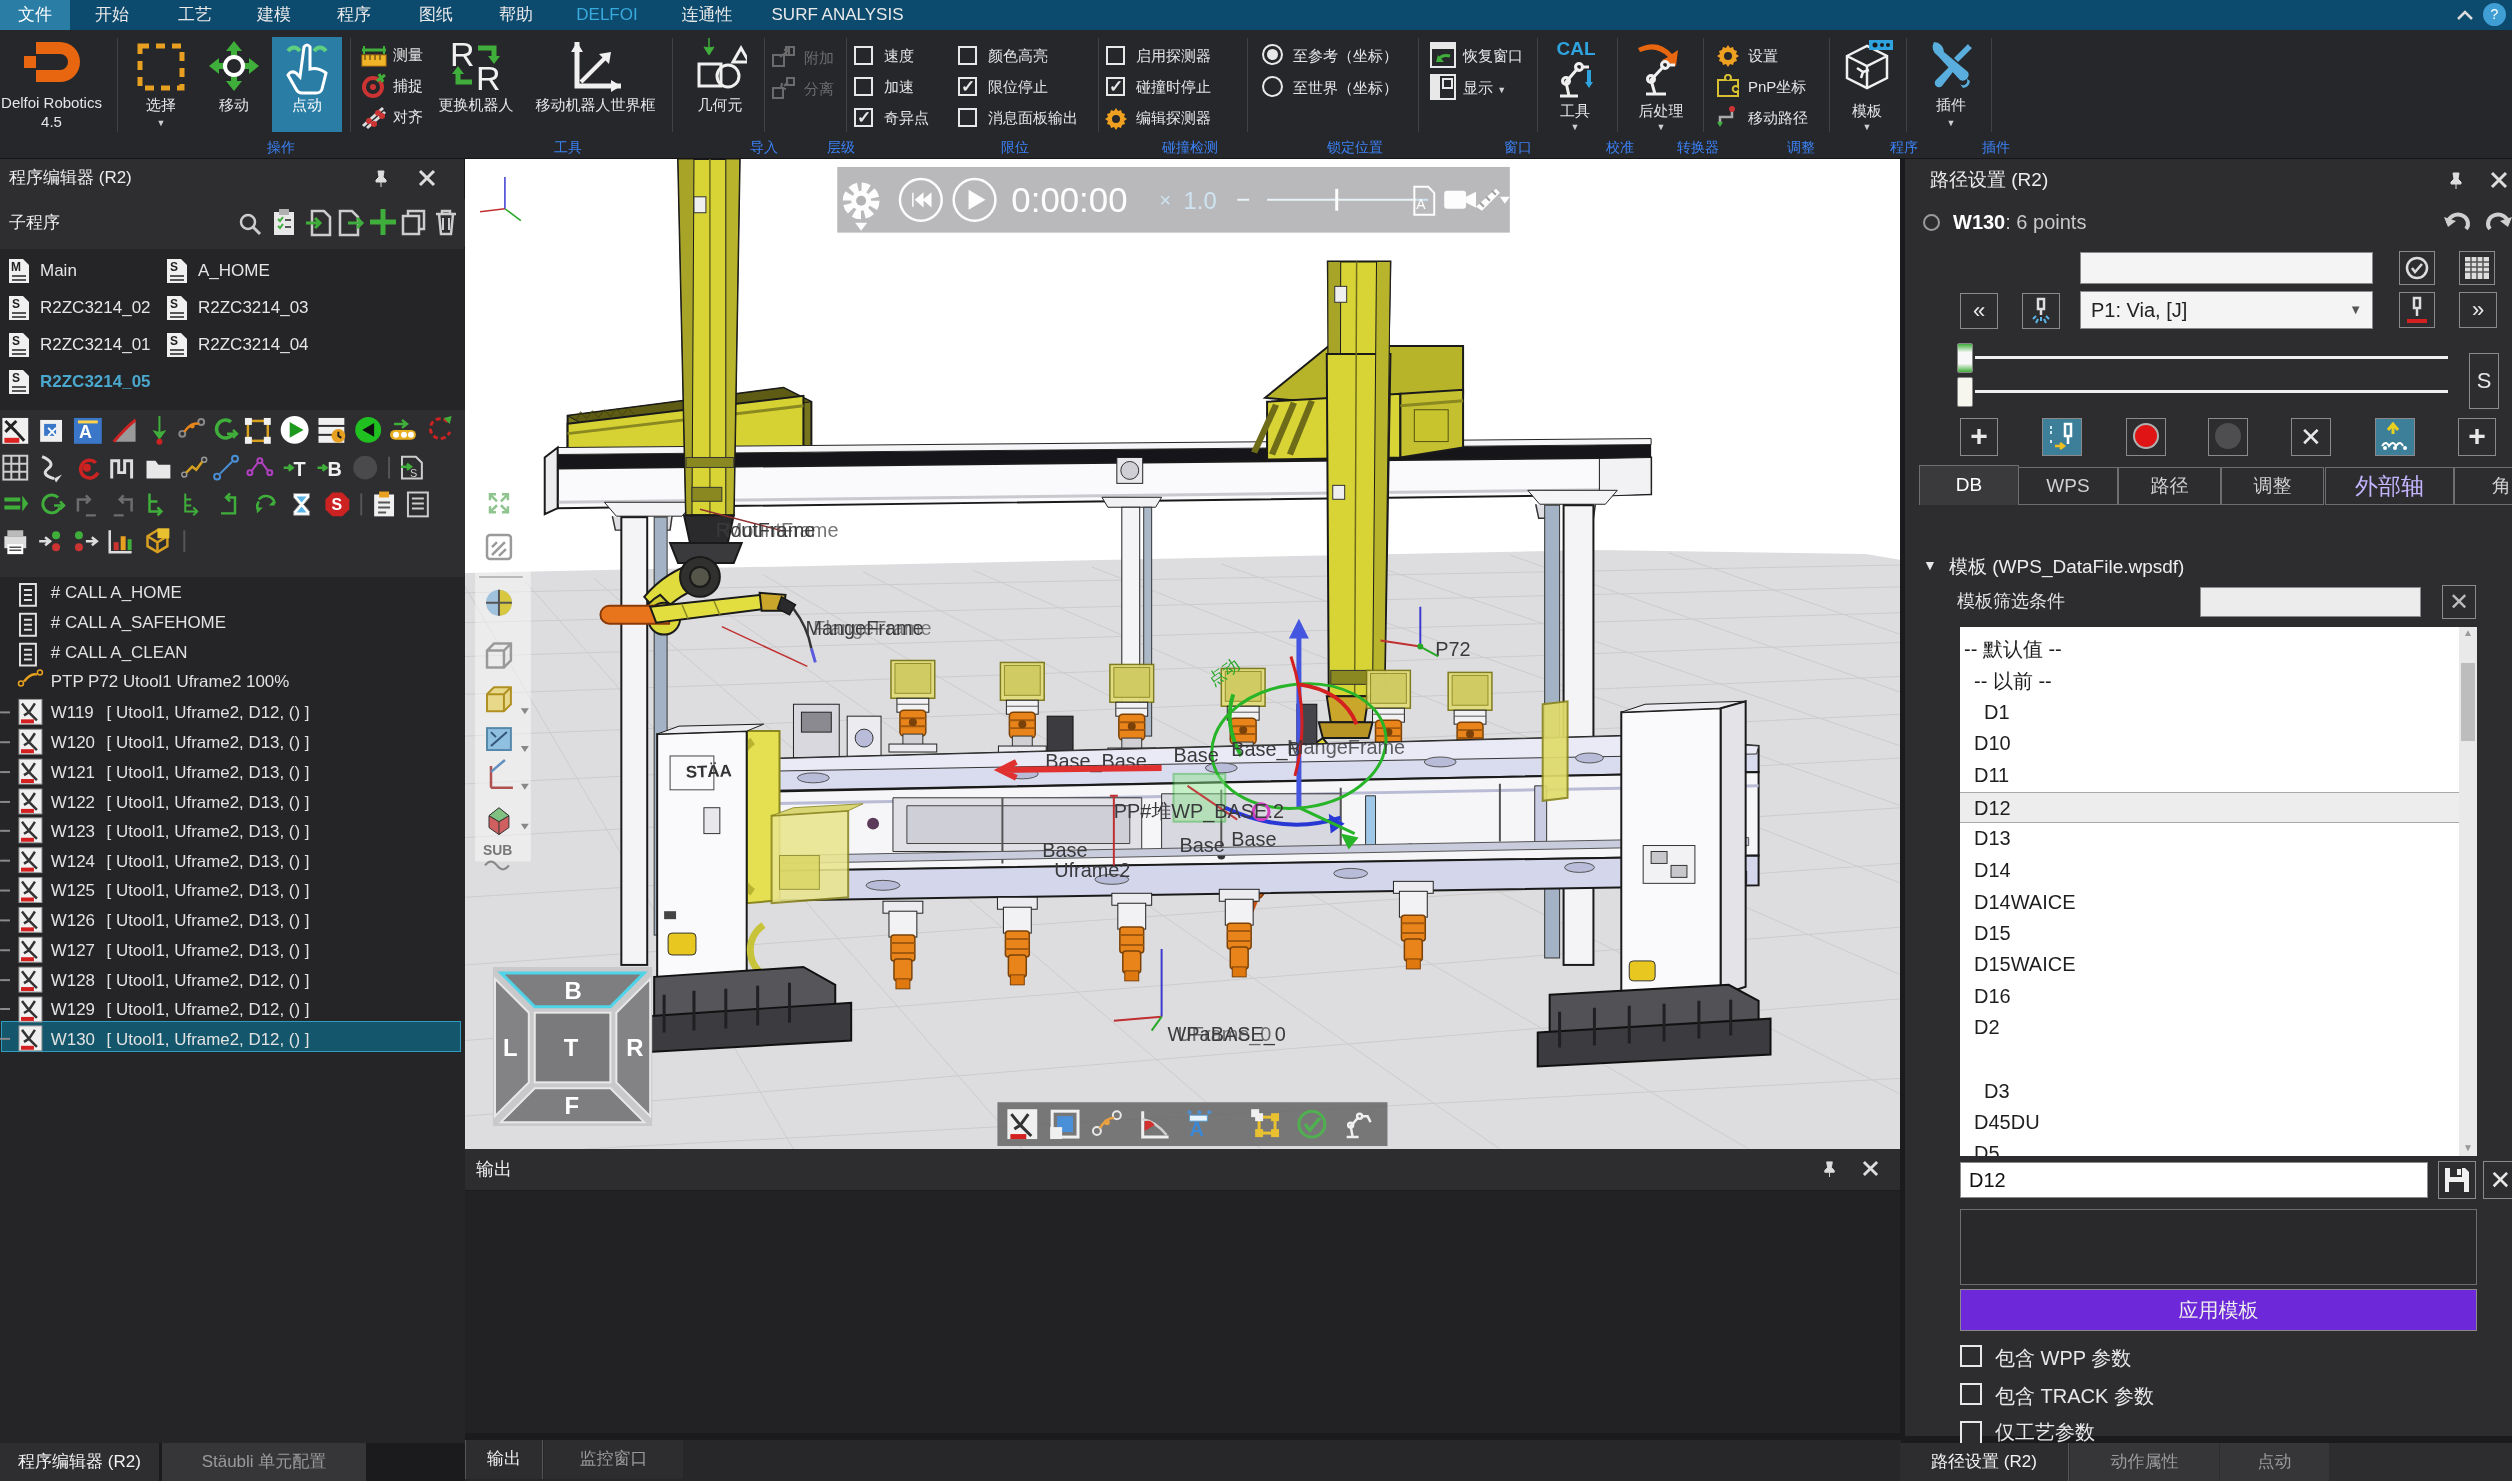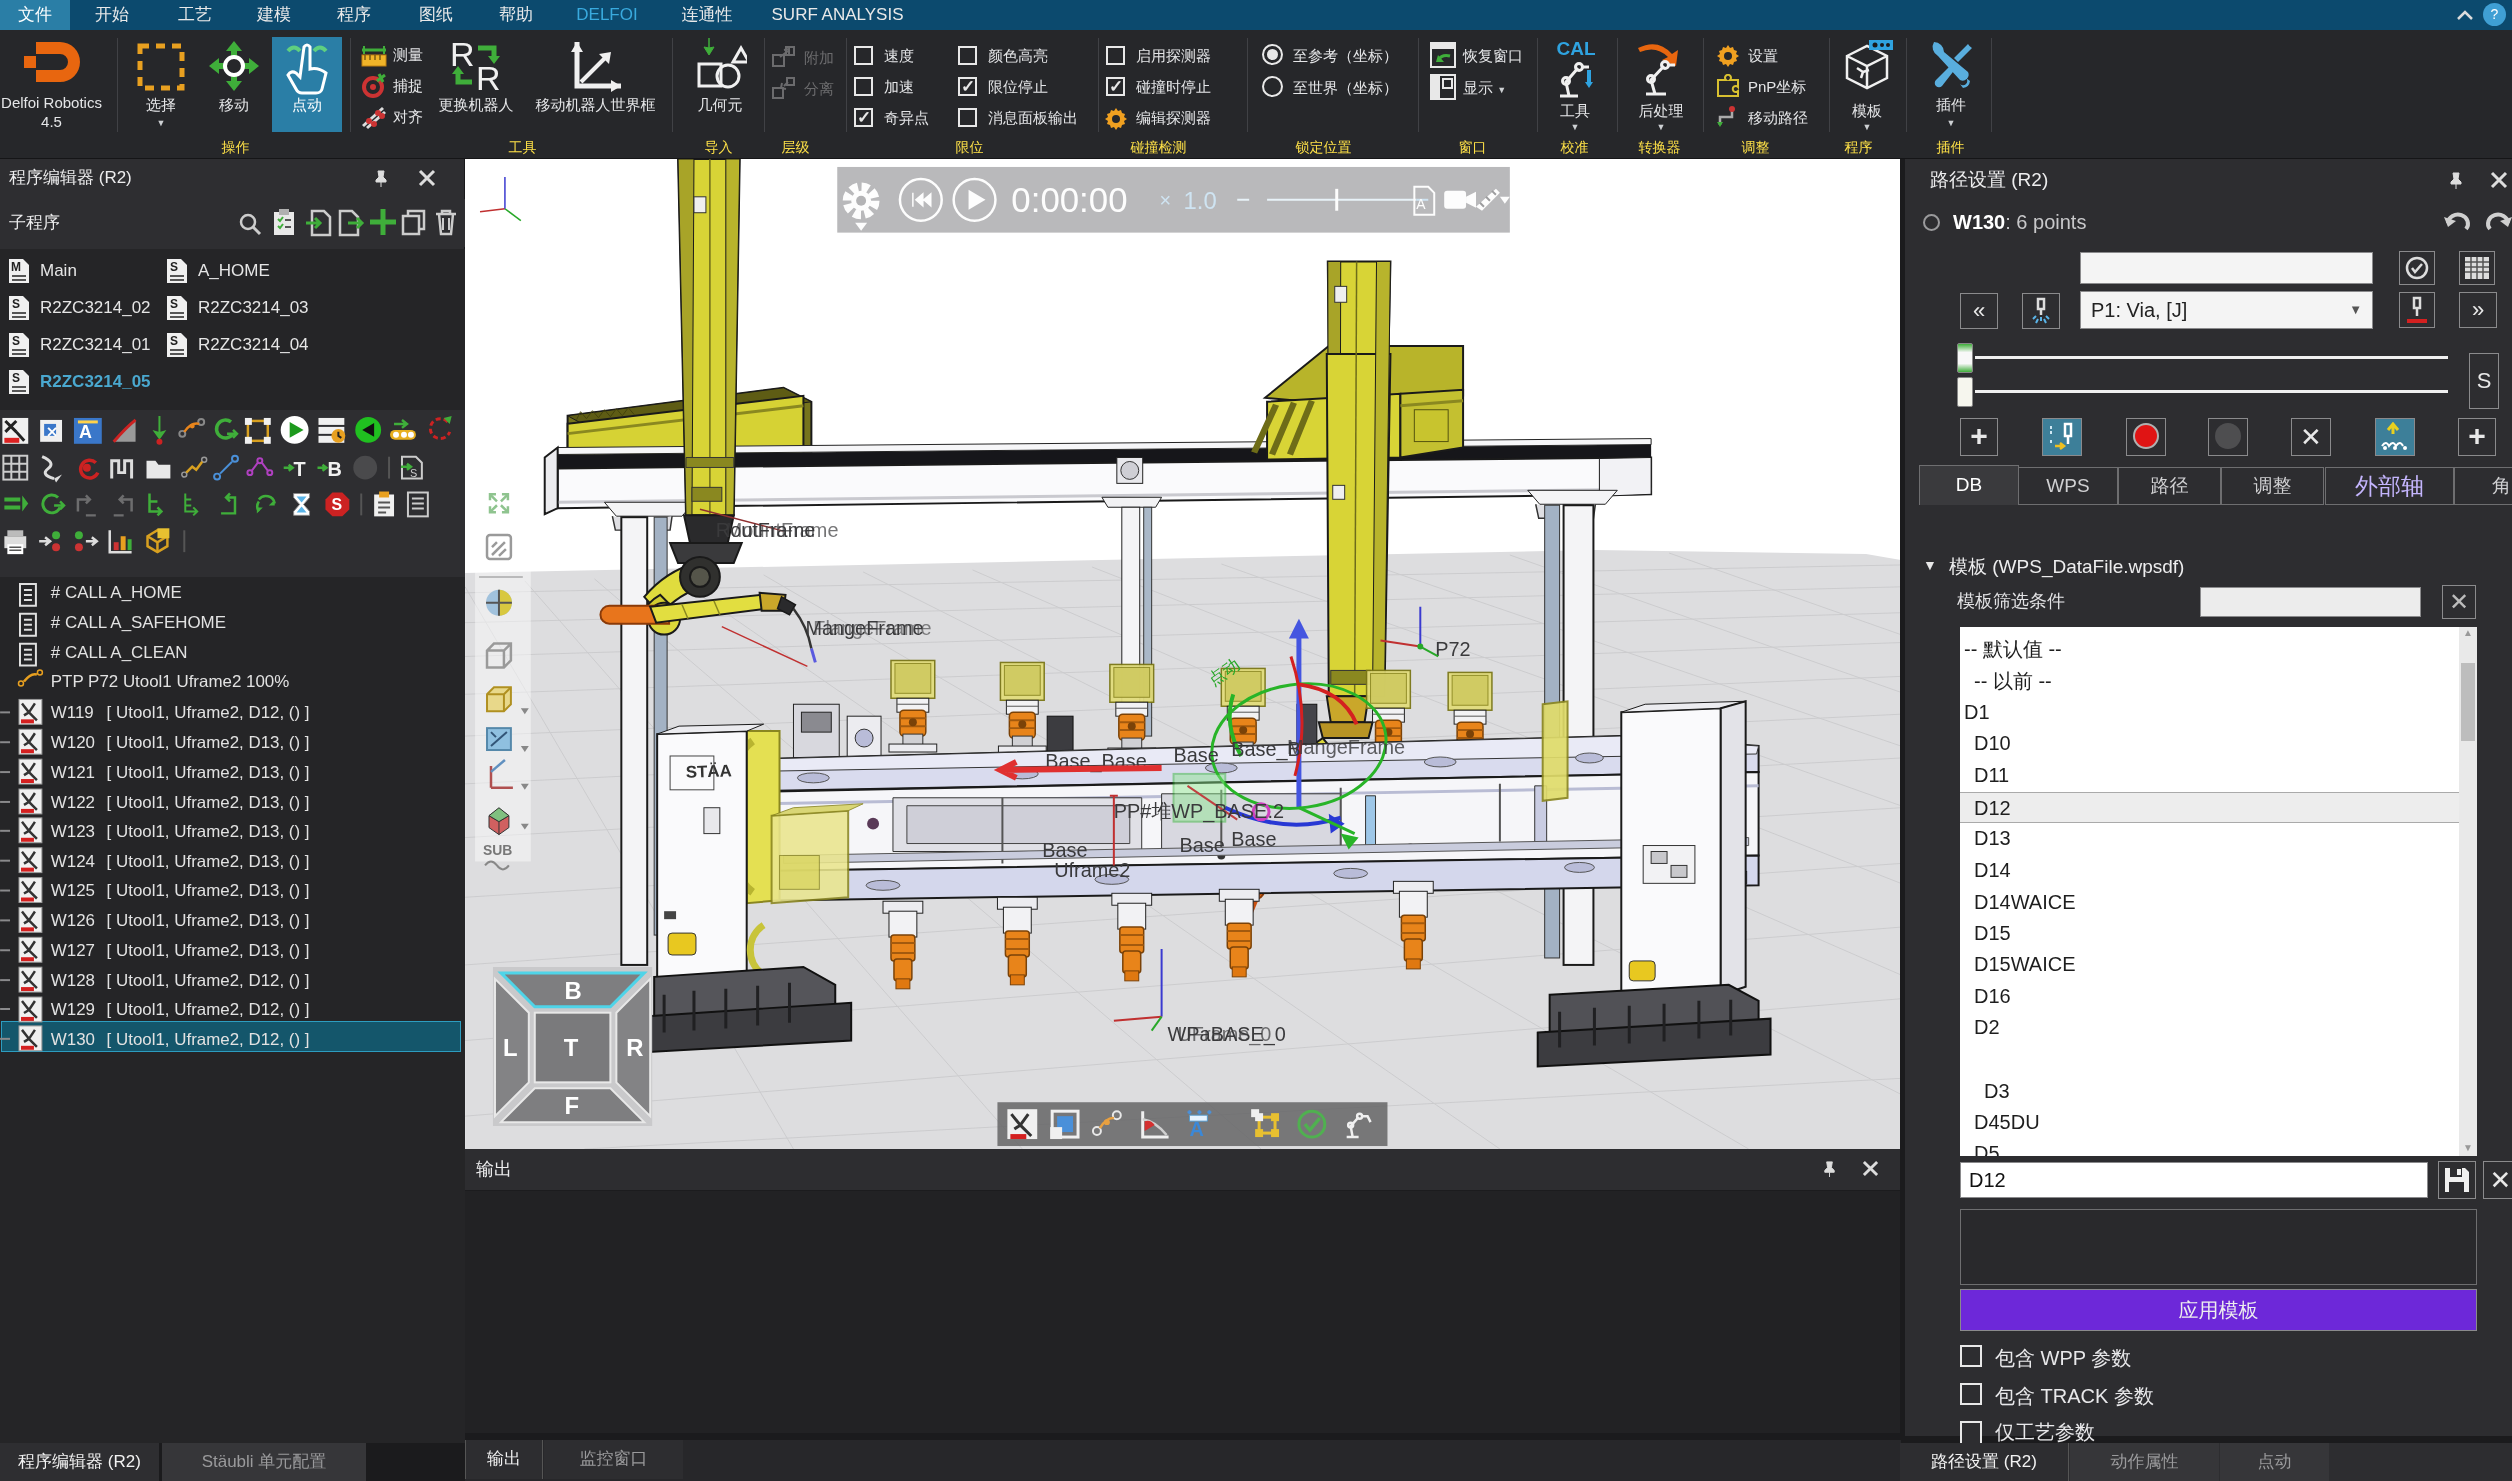--- a/index.html
+++ b/index.html
@@ -11,21 +11,21 @@
 
 #menubar { position:absolute; left:0; top:0; width:2512px; height:30px; background:#0c4a6e;padding-left:48px; }
 .mtab { position:absolute; top:0; height:30px; line-height:30px; color:#e9e9e9; font-size:17px; text-align:center; }
 .mtab.file { background:#2a7ea6; color:#fff; }
 .mtab.delfoi { color:#39aade; }
 #menubar .helpc { position:absolute; right:6px; top:3px; width:23px; height:23px; border-radius:50%; background:#3f9fd4; color:#fff; font-size:14px; text-align:center; line-height:23px; }
 
 
 #ribbon { position:absolute; left:0; top:30px; width:2512px; height:129px; background:#26272a; border-bottom:1px solid #151517; }
 .rdiv { position:absolute; top:8px; width:1px; height:94px; background:#404145; }
-.rlabel { position:absolute; top:109px; color:#fde047; font-size:14px; text-align:center; width:119px; }
+.rlabel { position:absolute; top:109px; color:#3b82f6; font-size:14px; text-align:right; width:119px; }
 .rtext { position:absolute; color:#e4e5e7; font-size:15px; text-align:center; }
 .rtext-s { position:absolute; color:#e4e5e7; font-size:15px; }
 .dropdn { color:#cdd0d3; font-size:9px; }
 .chk { position:absolute; width:19px; height:19px; background:#26272a; border:2px solid #e8e8e8; }
 .chk.c:after { content:"\2713"; position:absolute; left:1px; top:-3px; color:#e8e8e8; font-size:17px; font-weight:bold; }
 .radio { position:absolute; width:21px; height:21px; border:2px solid #e8e8e8; border-radius:50%; }
 .radio.sel:after { content:""; position:absolute; left:3px; top:3px; width:11px; height:11px; background:#e8e8e8; border-radius:50%; }
 
 
 #lpanel { position:absolute; left:0; top:159px; width:465px; height:1277px; background:#2e2e31; border-right:1px solid #19191b; }
@@ -1259,21 +1259,21 @@
 
     <div class="abs" style="left:55px;top:468px;width:499px;height:529px;background:#fff;"></div>
     <div class="abs" style="left:554px;top:468px;width:18px;height:529px;background:#e9e9e9;">
       <div class="abs" style="left:0;top:0;width:18px;height:14px;color:#999;font-size:10px;text-align:center;">▲</div>
       <div class="abs" style="left:2px;top:36px;width:14px;height:78px;background:#bdbdbd;"></div>
       <div class="abs" style="left:0;bottom:0;width:18px;height:14px;color:#999;font-size:10px;text-align:center;">▼</div>
     </div>
     <div id="rlist" class="abs" style="left:55px;top:468px;width:499px;height:529px;overflow:hidden;color:#1e1e1e;font-size:20px;">
       <div class="abs" style="left:0;top:7px;width:499px;height:31px;line-height:31px;padding-left:4px;">-- 默认值 --</div>
       <div class="abs" style="left:0;top:39px;width:499px;height:31px;line-height:31px;padding-left:14px;">-- 以前 --</div>
-      <div class="abs" style="left:0;top:70px;width:431px;height:31px;line-height:31px;padding-left:4px;">D1</div>
+      <div class="abs" style="left:0;top:70px;width:431px;height:31px;line-height:31px;padding-left:24px;">D1</div>
       <div class="abs" style="left:0;top:101px;width:499px;height:31px;line-height:31px;padding-left:14px;">D10</div>
       <div class="abs" style="left:0;top:133px;width:499px;height:31px;line-height:31px;padding-left:14px;">D11</div>
       <div class="abs" style="left:0;top:165px;width:499px;height:31px;line-height:31px;padding-left:14px; background:#ededed;border-top:1px solid #aaa;border-bottom:1px solid #aaa;">D12</div>
       <div class="abs" style="left:0;top:196px;width:499px;height:31px;line-height:31px;padding-left:14px;">D13</div>
       <div class="abs" style="left:0;top:228px;width:499px;height:31px;line-height:31px;padding-left:14px;">D14</div>
       <div class="abs" style="left:0;top:260px;width:499px;height:31px;line-height:31px;padding-left:14px;">D14WAICE</div>
       <div class="abs" style="left:0;top:291px;width:499px;height:31px;line-height:31px;padding-left:14px;">D15</div>
       <div class="abs" style="left:0;top:322px;width:499px;height:31px;line-height:31px;padding-left:14px;">D15WAICE</div>
       <div class="abs" style="left:0;top:354px;width:499px;height:31px;line-height:31px;padding-left:14px;">D16</div>
       <div class="abs" style="left:0;top:385px;width:499px;height:31px;line-height:31px;padding-left:14px;">D2</div>

